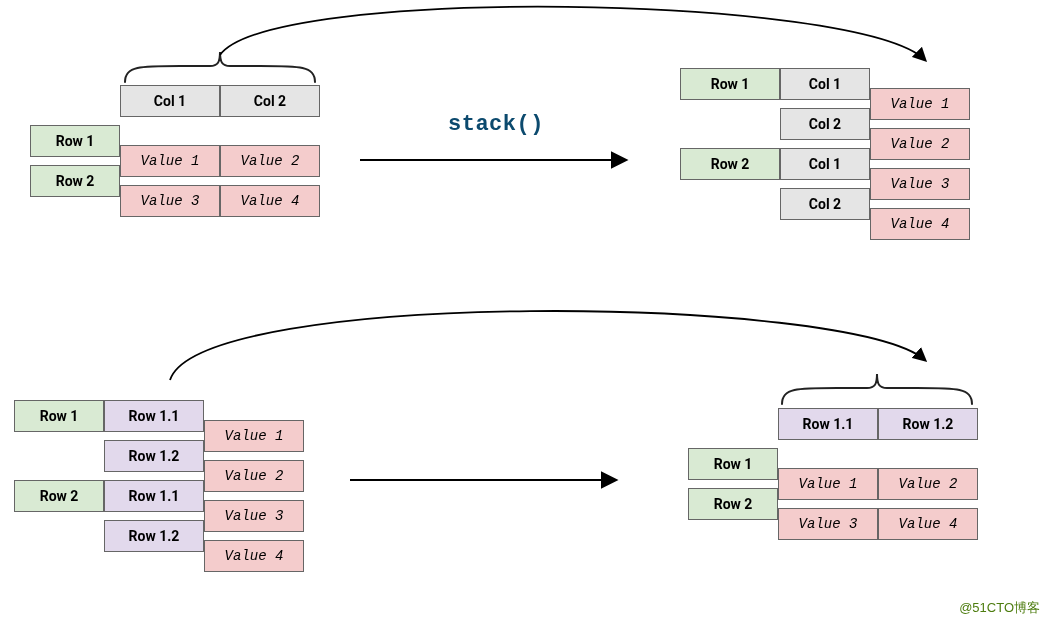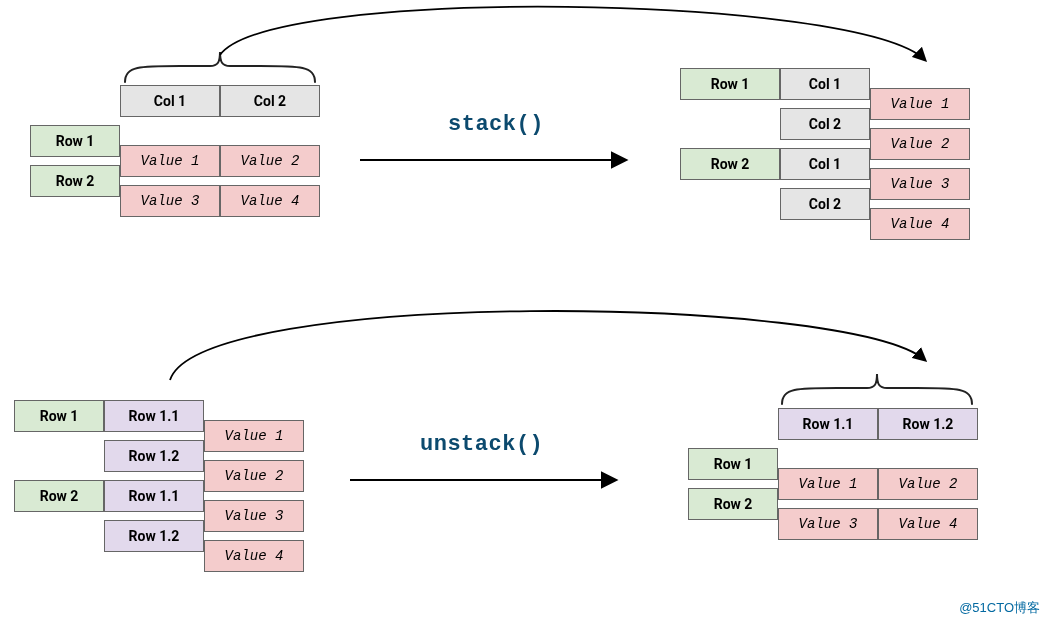--- a/index.html
+++ b/index.html
@@ -39,21 +39,21 @@
   .defs{position:absolute;width:0;height:0;}
 
   .func{
     position:absolute;color:#0c4a6e;
     font-family:"Courier New",Courier,monospace;
     font-weight:700;font-size:22px;letter-spacing:.5px;
   }
 
   .watermark{
     position:absolute;right:10px;bottom:6px;
-    font-size:13px;color:#0369a1;font-family:sans-serif;
+    font-size:13px;color:#4d7c0f;font-family:sans-serif;
   }
 </style>
 </head>
 <body>
 <div class="page">
 
 <svg class="defs">
   <defs>
     <marker id="ah" viewBox="0 0 10 10" refX="8" refY="5" markerWidth="8" markerHeight="8" orient="auto-start-reverse">
       <path d="M0 0 L10 5 L0 10 z" fill="#000"></path>
@@ -116,21 +116,20 @@
   <path d="M10 80 C40 -12 690 -5 765 60" marker-end="url(#ah)"></path>
 </svg>
 
 <svg class="brace" style="left:777px;top:370px;" width="200" height="36" viewBox="0 0 200 36">
   <path d="M5 34 C5 18 20 18 60 18 L90 18 C98 18 100 14 100 4 C100 14 102 18 110 18 L140 18 C180 18 195 18 195 34"></path>
 </svg>
 
 <svg class="arrow-line" style="left:345px;top:470px;" width="280" height="20" viewBox="0 0 280 20">
   <path d="M5 10 L270 10" marker-end="url(#ah)"></path>
 </svg>
-<div class="func" style="left:420px;top:432px;">unstack()</div>
 
 <div class="tbl" style="left:688px;top:408px;grid-template-columns:90px 100px 100px;grid-template-rows:40px 40px 40px;">
   <div class="cell blank"></div>
   <div class="cell hdr sub-hdr">Row 1.1</div>
   <div class="cell hdr sub-hdr">Row 1.2</div>
   <div class="cell hdr row-hdr">Row 1</div>
   <div class="cell val val-cell">Value 1</div>
   <div class="cell val val-cell">Value 2</div>
   <div class="cell hdr row-hdr">Row 2</div>
   <div class="cell val val-cell">Value 3</div>

